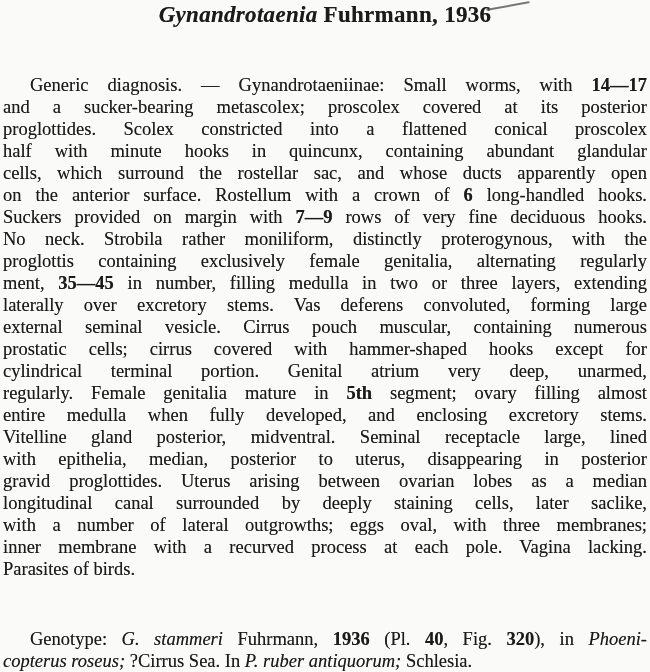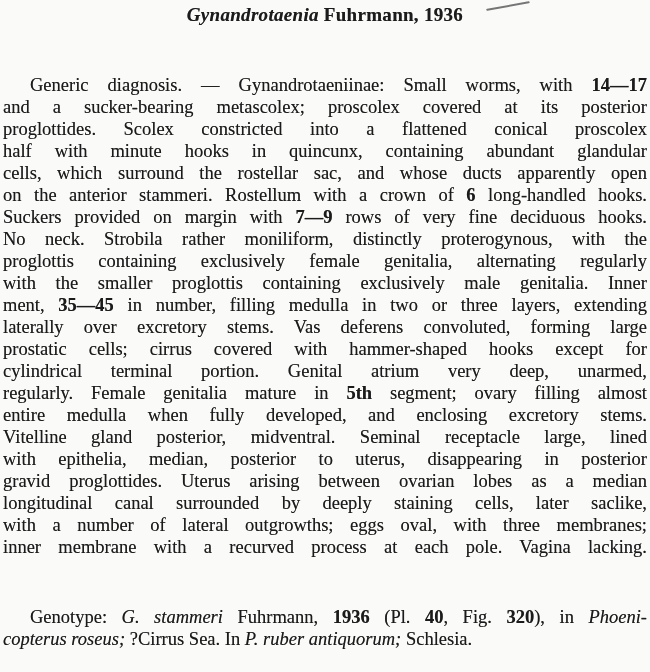--- a/index.html
+++ b/index.html
@@ -15,21 +15,21 @@
   .page {
     position: relative;
     width: 650px;
     height: 672px;
     box-sizing: border-box;
     padding: 2px 3px 0 3px;
     text-shadow: 0 0 0.6px rgba(25,25,25,0.55);
   }
   .title {
     text-align: center;
-    font-size: 19px;
+    font-size: 23px;
     line-height: 22px;
     margin: 2px 0 13px 0;
     letter-spacing: 0.3px;
   }
   .para {
     font-size: 18.5px;
   }
   .para .line {
     line-height: 22px;
     height: 22px;
@@ -58,35 +58,36 @@
 
 <div class="page" style="color: rgb(27, 27, 27);">
   <div class="pen-mark" style="background-color: rgb(74, 74, 74);"></div>
   <div class="title"><span class="b i">Gynandrotaenia</span><span class="b"> Fuhrmann, </span><span class="b">1936</span></div>
   <div class="para para-diagnosis">
       <div class="line indent"><span>Generic diagnosis. — Gynandrotaeniinae: Small worms, with </span><span class="b">14—17</span></div>
       <div class="line"><span>and a sucker-bearing metascolex; proscolex covered at its posterior</span></div>
       <div class="line"><span>proglottides. Scolex constricted into a flattened conical proscolex</span></div>
       <div class="line"><span>half with minute hooks in quincunx, containing abundant glandular</span></div>
       <div class="line"><span>cells, which surround the rostellar sac, and whose ducts apparently open</span></div>
-      <div class="line"><span>on the anterior stammeri. Rostellum with a crown of </span><span class="b">6</span><span> long-handled hooks.</span></div>
+      <div class="line"><span>on the anterior surface. Rostellum with a crown of </span><span class="b">6</span><span> long-handled hooks.</span></div>
       <div class="line"><span>Suckers provided on margin with </span><span class="b">7—9</span><span> rows of very fine deciduous hooks.</span></div>
       <div class="line"><span>No neck. Strobila rather moniliform, distinctly proterogynous, with the</span></div>
       <div class="line"><span>proglottis containing exclusively female genitalia, alternating regularly</span></div>
-      <div class="line"><span>with the smaller proglottis containing exclusively male genitalia. Inner</span></div>
       <div class="line"><span>ment, </span><span class="b">35—45</span><span> in number, filling medulla in two or three layers, extending</span></div>
       <div class="line"><span>laterally over excretory stems. Vas deferens convoluted, forming large</span></div>
+      <div class="line"><span>external seminal vesicle. Cirrus pouch muscular, containing numerous</span></div>
       <div class="line"><span>prostatic cells; cirrus covered with hammer-shaped hooks except for</span></div>
       <div class="line"><span>cylindrical terminal portion. Genital atrium very deep, unarmed,</span></div>
       <div class="line"><span>regularly. Female genitalia mature in </span><span class="b">5th</span><span> segment; ovary filling almost</span></div>
       <div class="line"><span>entire medulla when fully developed, and enclosing excretory stems.</span></div>
       <div class="line"><span>Vitelline gland posterior, midventral. Seminal receptacle large, lined</span></div>
       <div class="line"><span>with epithelia, median, posterior to uterus, disappearing in posterior</span></div>
       <div class="line"><span>gravid proglottides. Uterus arising between ovarian lobes as a median</span></div>
       <div class="line"><span>longitudinal canal surrounded by deeply staining cells, later saclike,</span></div>
       <div class="line"><span>with a number of lateral outgrowths; eggs oval, with three membranes;</span></div>
       <div class="line"><span>inner membrane with a recurved process at each pole. Vagina lacking.</span></div>
+      <div class="line last"><span>Parasites of birds.</span></div>
     </div>
   <div class="para para-genotype">
       <div class="line indent"><span>Genotype: </span><span class="i">G. stammeri</span><span> Fuhrmann, </span><span class="b">1936</span><span> (Pl. </span><span class="b">40</span><span>, Fig. </span><span class="b">320</span><span>), in </span><span class="i">Phoeni-</span></div>
       <div class="line last"><span class="i">copterus roseus;</span><span> ?Cirrus Sea. In </span><span class="i">P. ruber antiquorum;</span><span> Schlesia.</span></div>
     </div>
 </div>
 
 </body></html>

